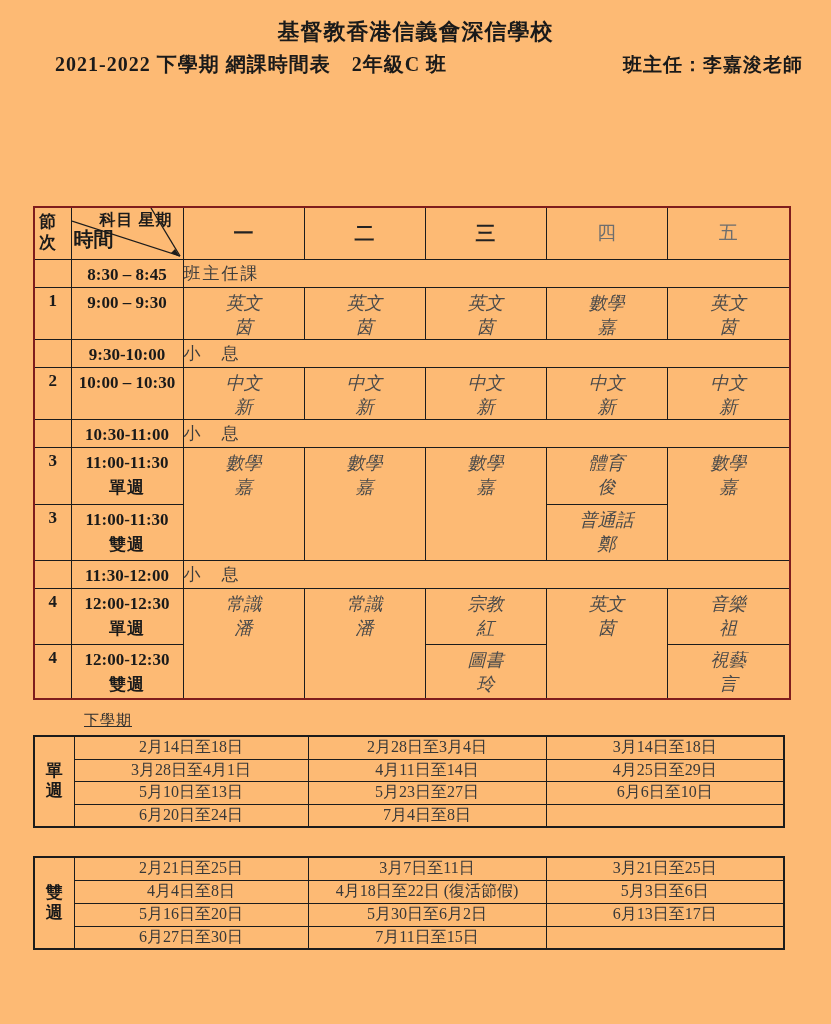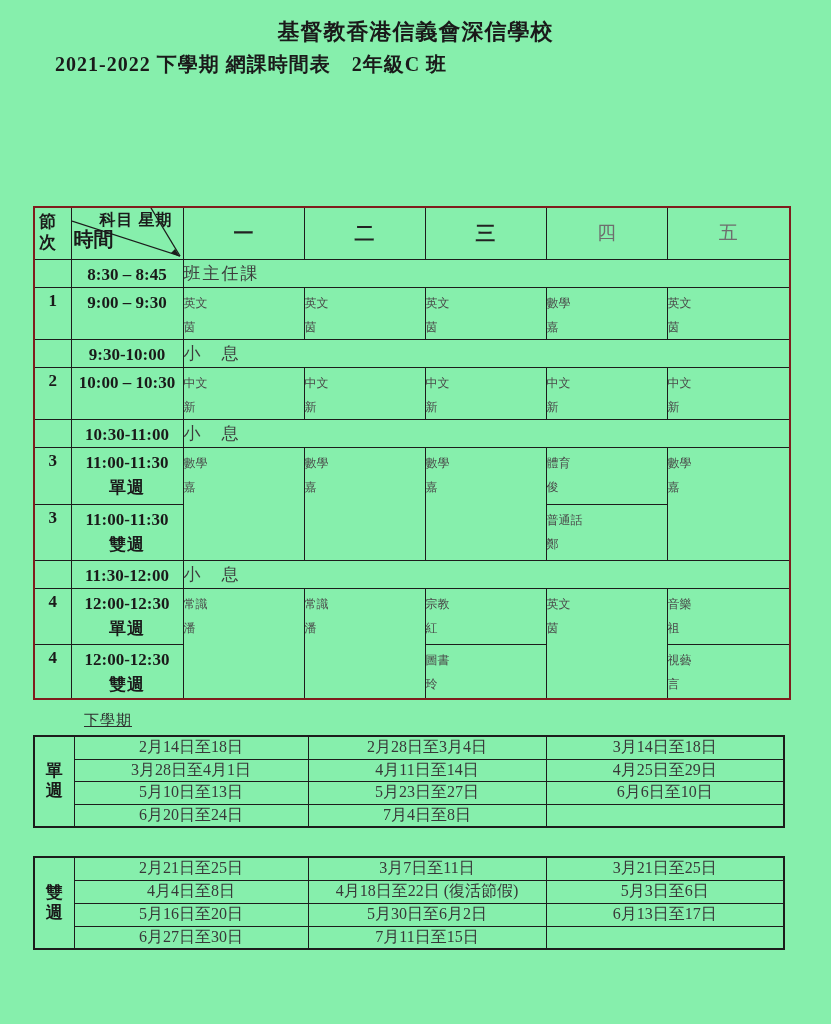--- a/index.html
+++ b/index.html
@@ -1,19 +1,19 @@
 <!DOCTYPE html>
 <html><head>
 <meta charset="utf-8">
 <style>
   * { margin:0; padding:0; box-sizing:border-box; }
   html,body { background:#e8e8e8; }
   .page {
     position:relative; width:831px; height:1024px; margin:0 auto;
-    background:#86efac; overflow:hidden;
+    background:#fdba74; overflow:hidden;
     font-family:"Liberation Serif","DejaVu Serif",serif;
     color:#1a1a1a;
   }
   .school-title {
     position:absolute; top:17px; left:0; width:100%;
     text-align:center; font-size:22px; font-weight:bold; letter-spacing:1px;
   }
   .subtitle-row {
     position:absolute; top:51px; left:55px; right:28px;
     display:flex; justify-content:space-between; align-items:baseline;gap:14px;
@@ -42,21 +42,21 @@
     position:absolute; bottom:6px; left:2px; font-size:20px; font-weight:bold;
   }
   .day-cell { text-align:center; vertical-align:middle !important; }
   .day-strong { font-size:20px; font-weight:bold; color:#222; }
   .day-light  { font-size:19px; font-weight:normal; color:#6e6e6e; }
 
   .p-cell { text-align:center; font-weight:bold; font-size:17px; padding-top:3px; }
   .t-cell { text-align:center; font-weight:bold; font-size:17px; padding-top:2px; line-height:25px; white-space:nowrap;margin-left:36px; }
   .t-cell .week { display:block; font-size:17px; letter-spacing:1px; }
   .act-cell { vertical-align:middle !important; font-size:17px; color:#3d3d3d; letter-spacing:2px; }
-  .lesson { text-align:left; padding-top:3px; font-size:12px; color:#4a4a4a; line-height:24px; }
+  .lesson { text-align:center; padding-top:3px; font-size:18px; color:#4a4a4a; line-height:24px;font-style:italic; }
   .lesson span { display:block; }
 
   
   .term-label { position:absolute; left:84px; top:711px; font-size:15px; color:#2e2e2e; letter-spacing:1px;text-decoration:underline; }
   .week-table { position:absolute; left:33px; width:750px; border:2px solid #1c1c1c; }
   .week-table.odd { top:735px; }
   .week-table.even { top:856px; }
   .week-head {
     text-align:center; vertical-align:middle; font-weight:bold; font-size:17px;
     line-height:20px;
@@ -65,20 +65,21 @@
   .date-cell { text-align:center; vertical-align:middle; font-size:16px; color:#383838; white-space:nowrap; }
 </style>
 </head>
 <body>
 
 <div class="page">
 
   <div class="school-title">基督教香港信義會深信學校</div>
   <div class="subtitle-row">
     <span class="subtitle-left">2021-2022 下學期 網課時間表　2年級C 班</span>
+    <span class="subtitle-right">班主任：李嘉浚老師</span>
   </div>
 
   <table class="main-table">
     <colgroup>
       <col style="width:37px">
         <col style="width:112px">
       <col style="width:121px">
         <col style="width:121px">
         <col style="width:121px">
         <col style="width:121px">

